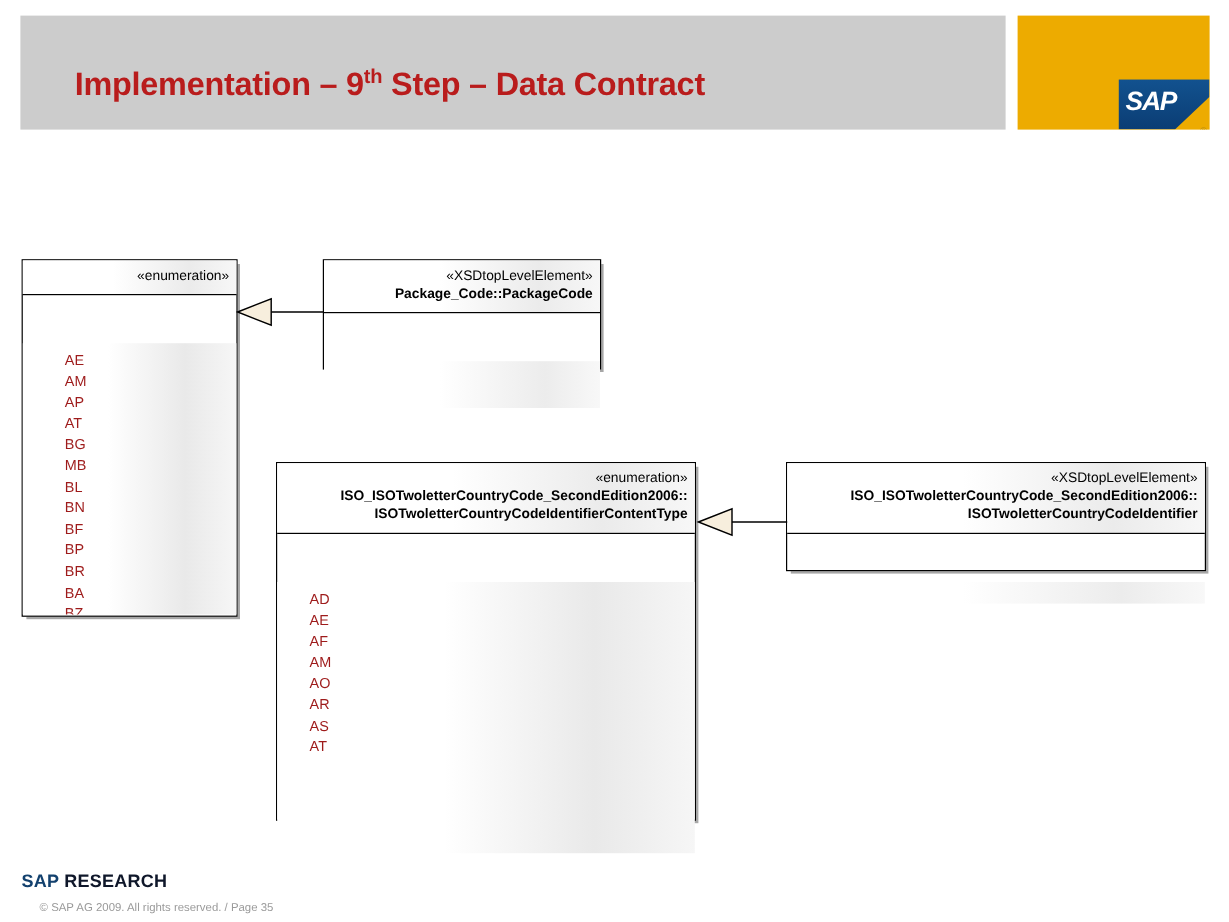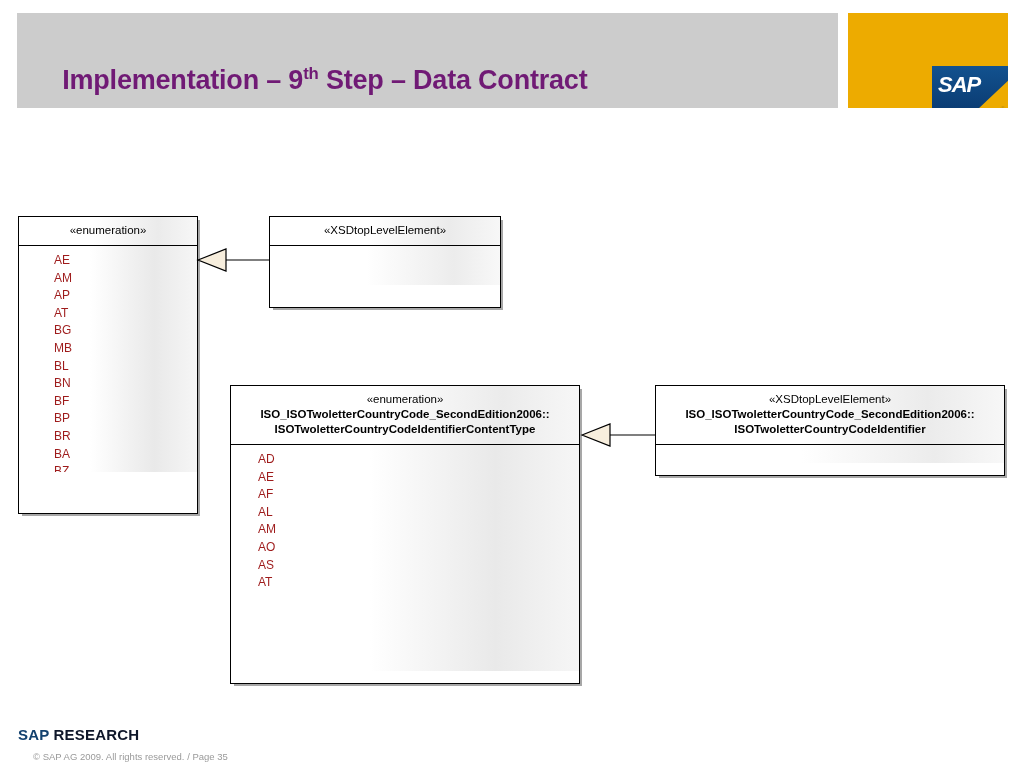--- a/index.html
+++ b/index.html
@@ -22,23 +22,23 @@
     position: absolute;
     left: 17px;
     top: 13px;
     width: 821px;
     height: 95px;
     background: #cccccc;
   }
   #title-text {
     position: absolute;
     left: 16px;
-    top: 10px;
+    top: 0;
     width: 790px;
-    color: #701a75;
+    color: #b91c1c;
     font-size: 27px;
     font-weight: bold;
     line-height: 38px;
     letter-spacing: -0.2px;
     white-space: pre-wrap;
   }
   #title-text sup {
     font-size: 0.62em;
     vertical-align: super;
     line-height: 0;
@@ -96,41 +96,42 @@
     position: absolute;
     box-sizing: border-box;
     border: 1px solid #000000;
     background: #ffffff;
     box-shadow: 3px 3px 0 -1px rgba(120,120,120,0.65);
   }
   .uml-header {
     box-sizing: border-box;
     border-bottom: 1px solid #000000;
     padding: 6px 6px 7px 6px;
-    text-align: center;
+    text-align: right;
     background: linear-gradient(90deg,#ffffff 0%,#ffffff 42%,#ebebeb 78%,#f7f7f7 100%);
   }
   .uml-stereotype {
     font-size: 11.5px;
     color: #000000;
     font-weight: normal;
     line-height: 15px;
   }
   .uml-name {
     font-size: 11.5px;
     color: #000000;
     font-weight: bold;
     line-height: 15px;
     white-space: pre-line;
   }
   .uml-body {
     box-sizing: border-box;
     background: linear-gradient(90deg,#ffffff 0%,#ffffff 40%,#e9e9e9 76%,#f6f6f6 100%);
     padding: 6px 0 0 0;
     overflow: hidden;
+    margin-top: 40px;
   }
   .uml-body.empty {
     background: linear-gradient(90deg,#ffffff 0%,#ffffff 42%,#ececec 80%,#f8f8f8 100%);
   }
   .enum-literal {
     font-size: 12px;
     color: #9e1b1b;
     line-height: 17.6px;
     padding-left: 35px;
     white-space: nowrap;
@@ -227,37 +228,38 @@
         <div class="enum-literal">BP</div>
         <div class="enum-literal">BR</div>
         <div class="enum-literal">BA</div>
         <div class="enum-literal">BZ</div>
       </div>
   </div>
 
   <div class="uml-box" id="box-pkg-elem">
     <div class="uml-header">
       <div class="uml-stereotype">«XSDtopLevelElement»</div>
+      <div class="uml-name">Package_Code::PackageCode</div>
     </div>
     <div class="uml-body empty"></div>
   </div>
 
   <div class="uml-box" id="box-iso-enum">
     <div class="uml-header">
       <div class="uml-stereotype">«enumeration»</div>
       <div class="uml-name">ISO_ISOTwoletterCountryCode_SecondEdition2006::
 ISOTwoletterCountryCodeIdentifierContentType</div>
     </div>
     <div class="uml-body">
         <div class="enum-literal">AD</div>
         <div class="enum-literal">AE</div>
         <div class="enum-literal">AF</div>
-        <div class="enum-literal">AL</div>
         <div class="enum-literal">AM</div>
         <div class="enum-literal">AO</div>
+        <div class="enum-literal">AR</div>
         <div class="enum-literal">AS</div>
         <div class="enum-literal">AT</div>
       </div>
   </div>
 
   <div class="uml-box" id="box-iso-elem">
     <div class="uml-header">
       <div class="uml-stereotype">«XSDtopLevelElement»</div>
       <div class="uml-name">ISO_ISOTwoletterCountryCode_SecondEdition2006::
 ISOTwoletterCountryCodeIdentifier</div>

